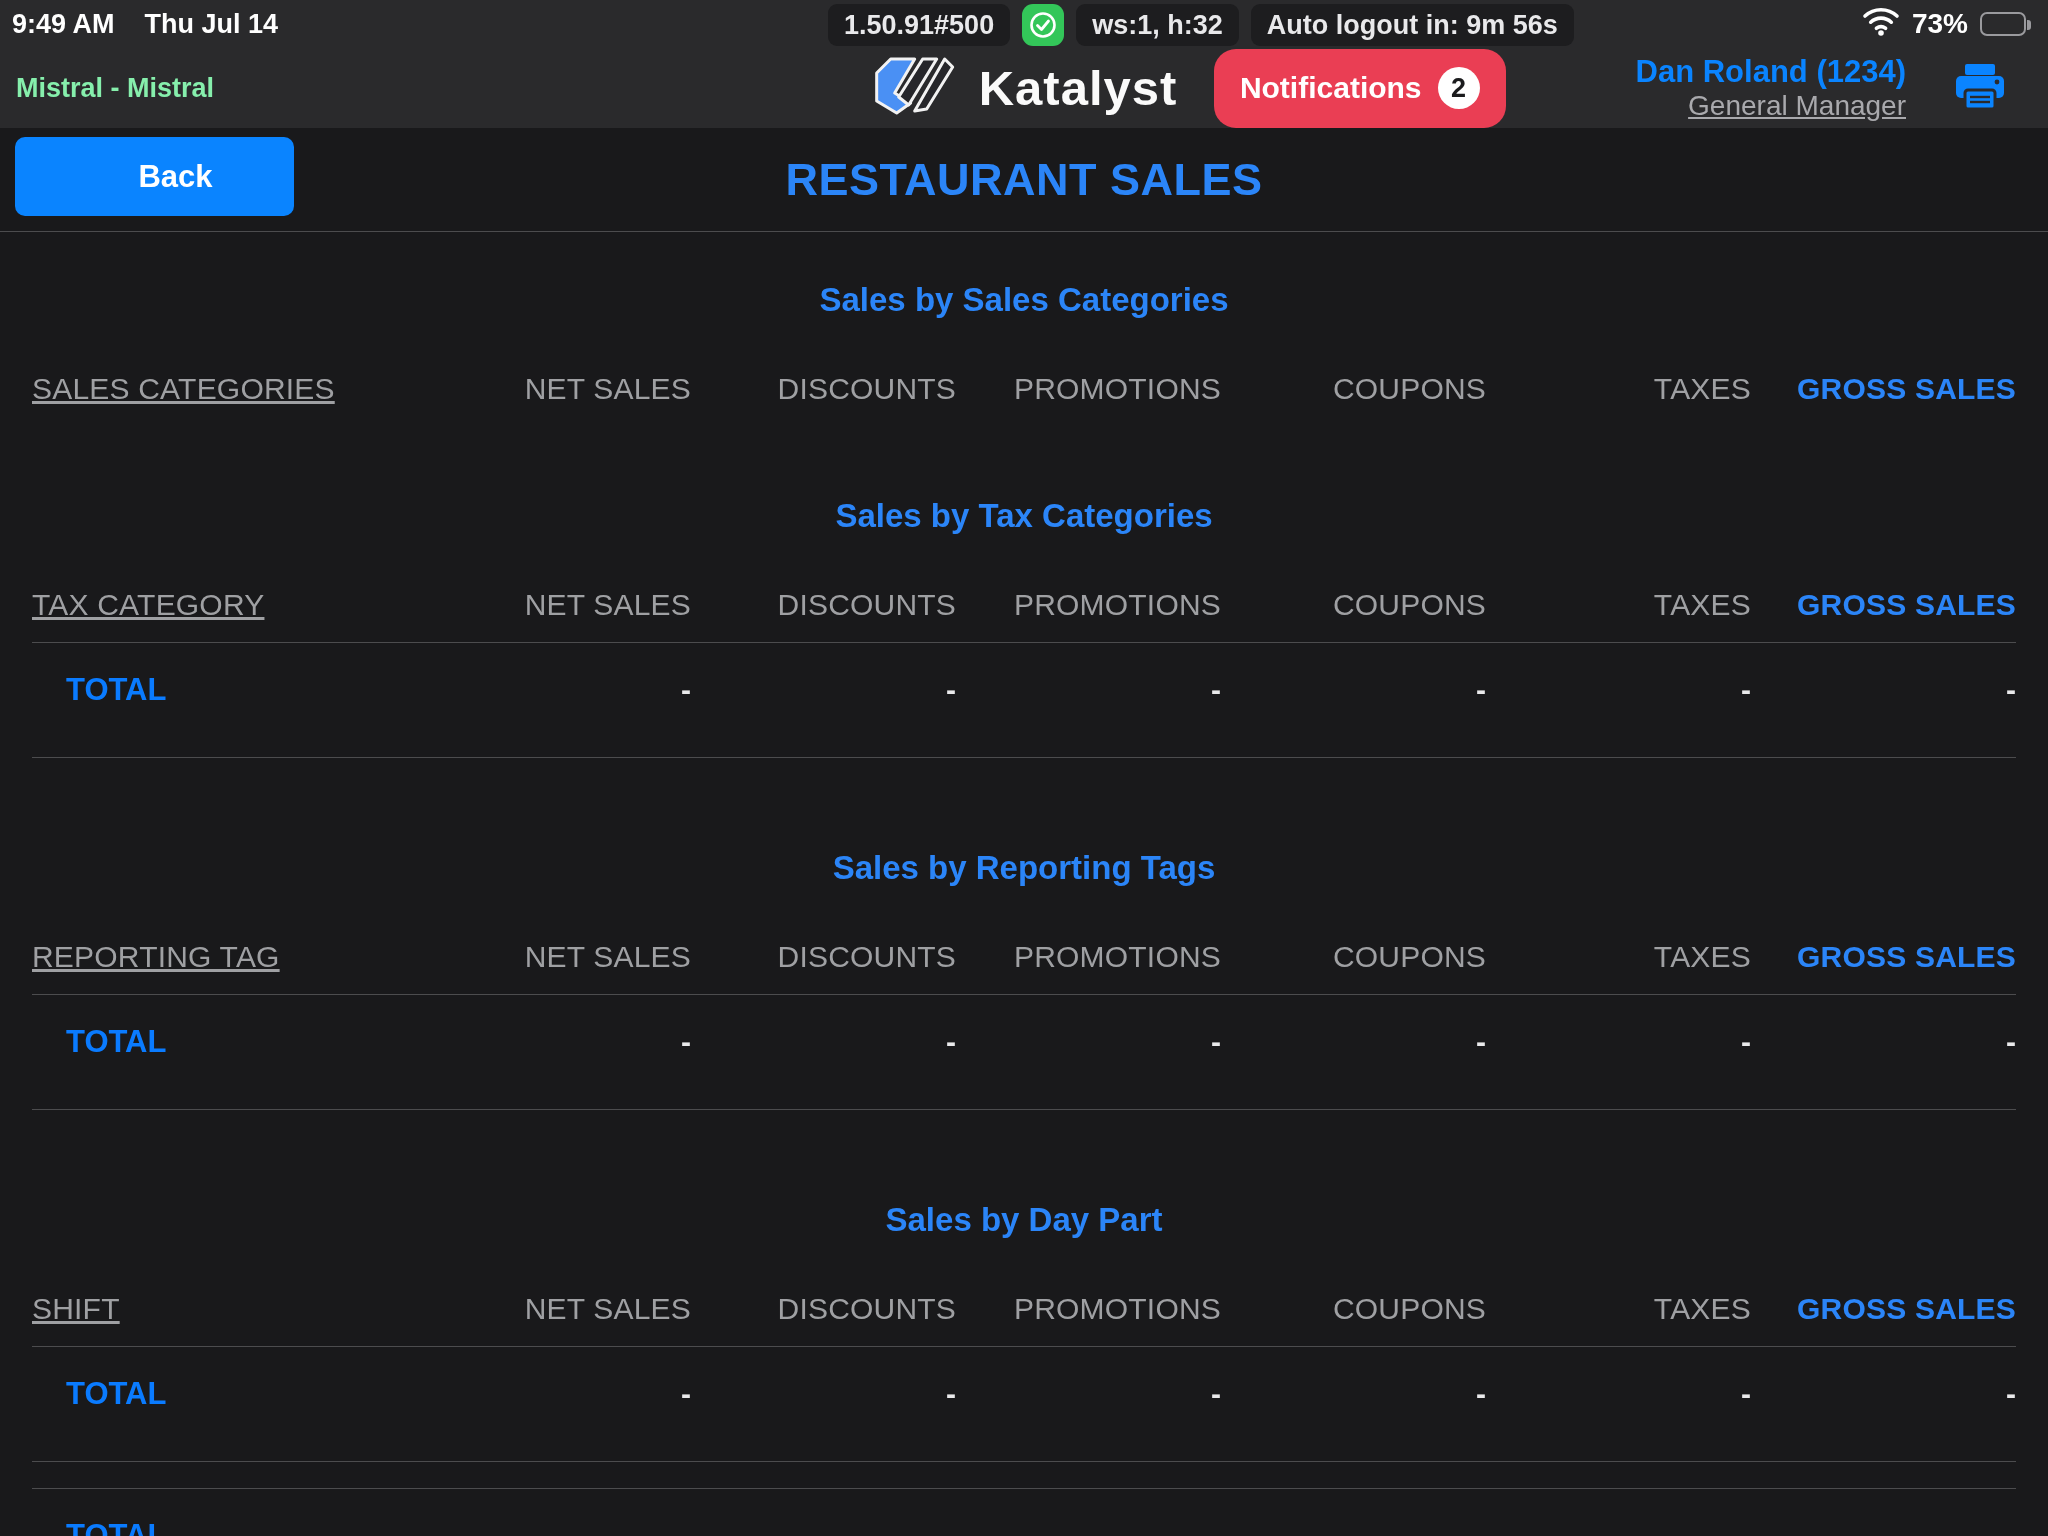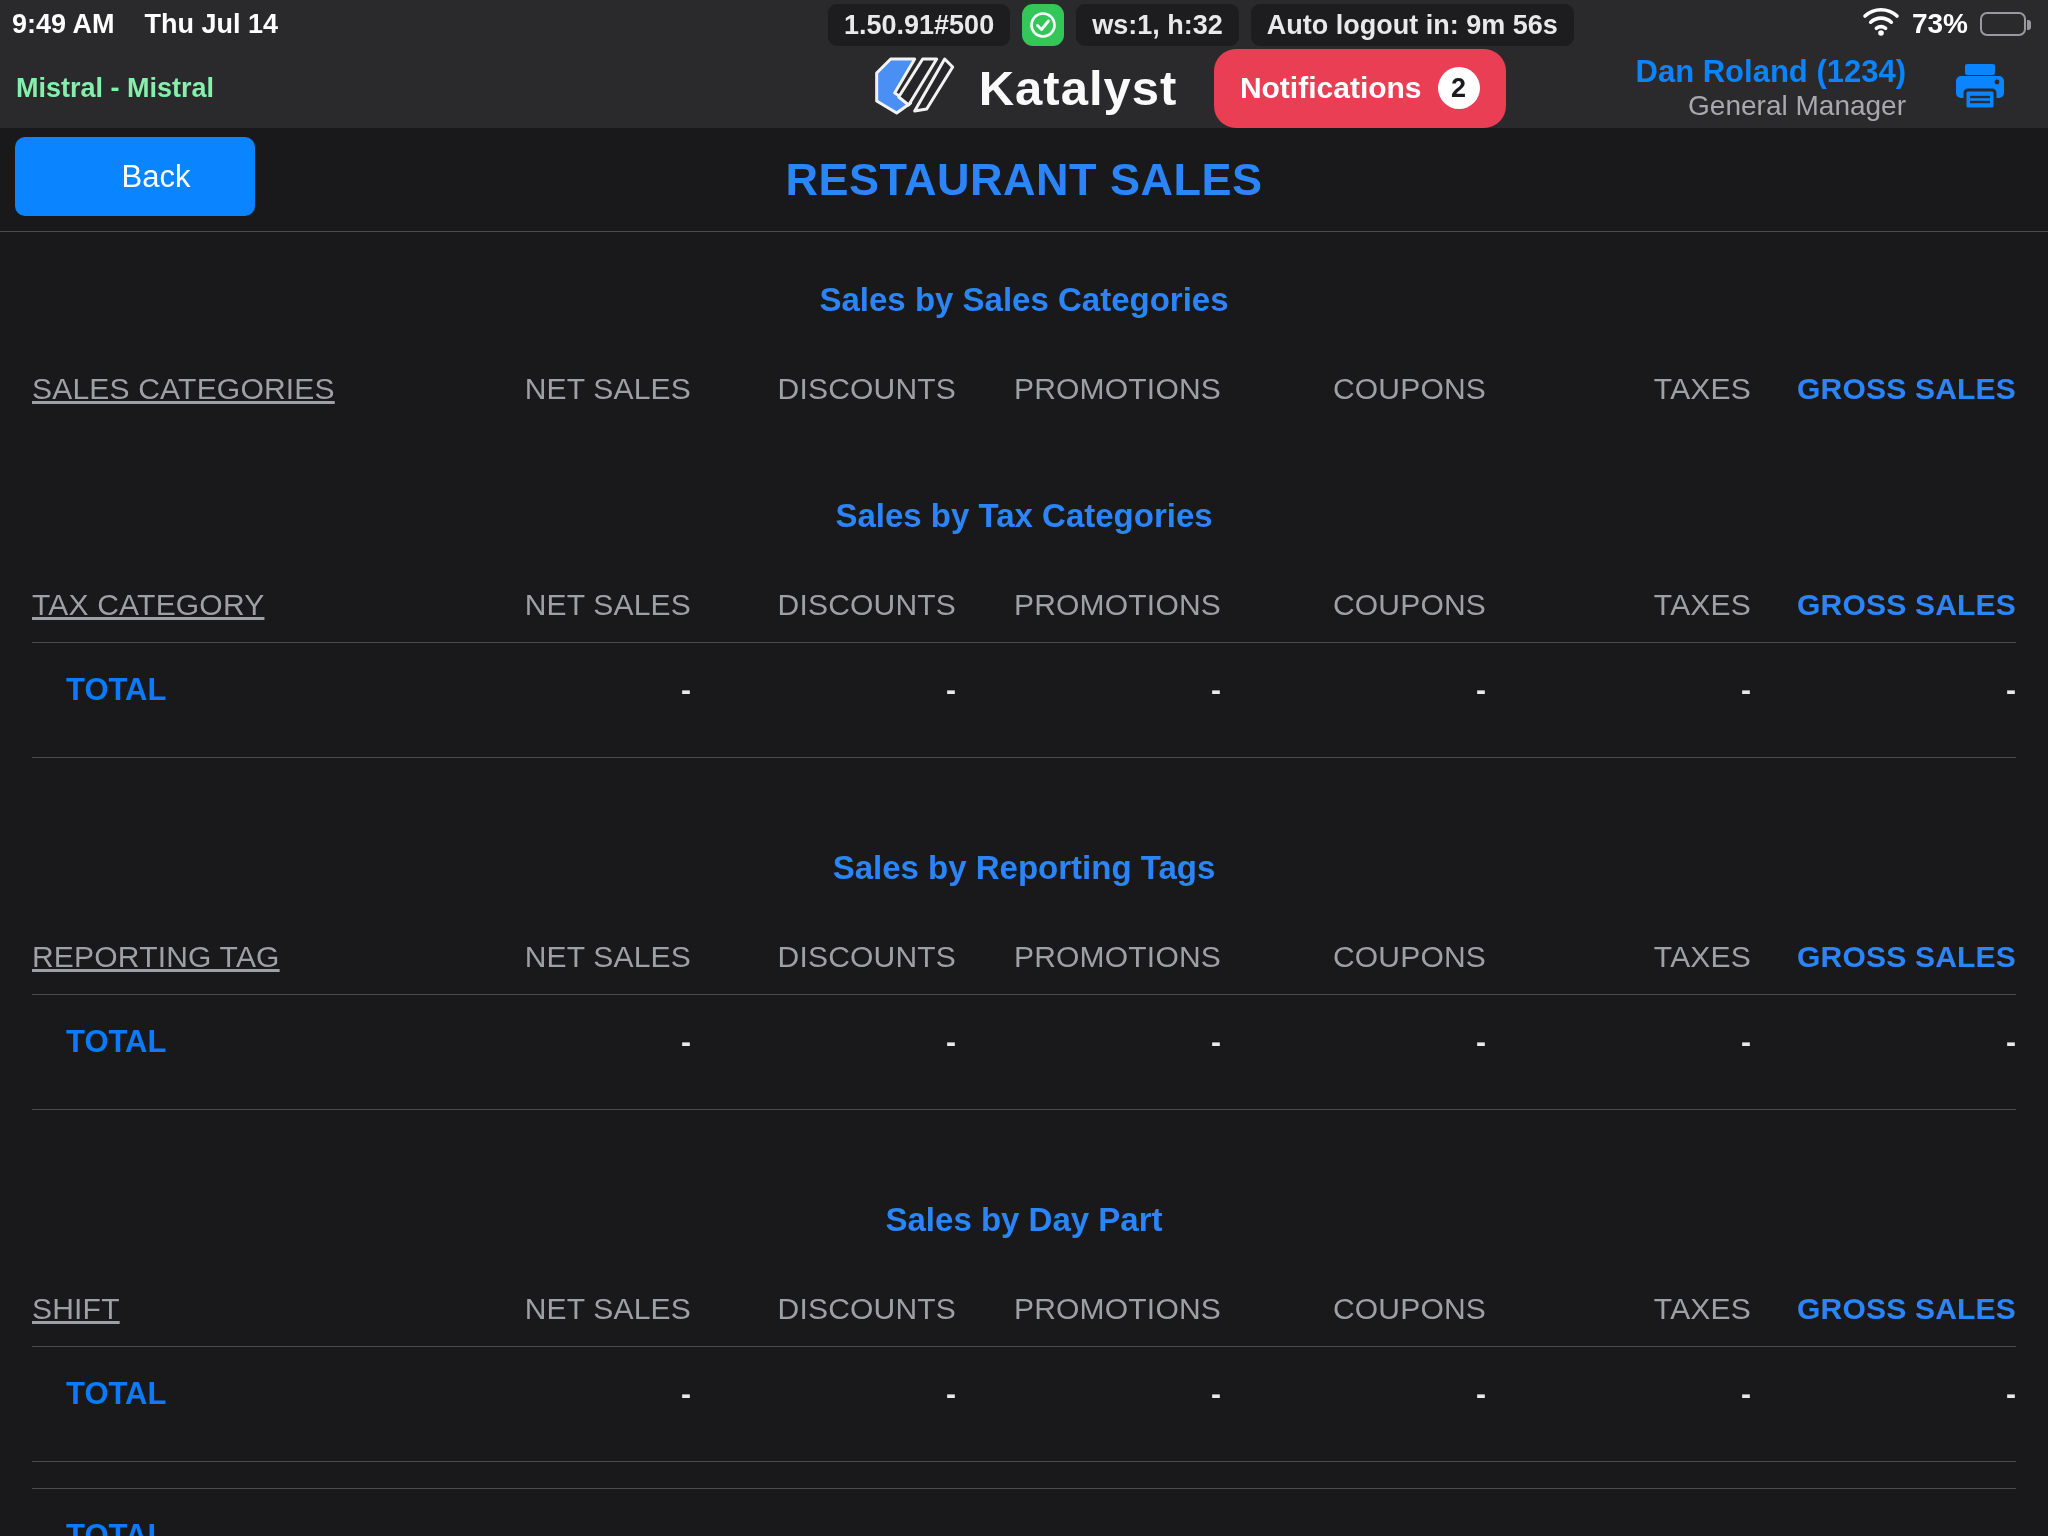--- a/index.html
+++ b/index.html
@@ -22,26 +22,26 @@
 
   .navbar { height:80px; position:relative; display:flex; align-items:center; }
   .store-link { position:absolute; left:16px; color:#86efac; font-size:27px; font-weight:700; text-decoration:none; cursor:pointer; }
   .brand { position:absolute; left:50%; transform:translateX(-50%); display:flex; align-items:center; gap:22px; }
   .brand-name { color:#fafafa; font-size:49px; font-weight:700; letter-spacing:1px; }
   .nav-right { position:absolute; right:42px; display:flex; align-items:center; }
   .notif-btn { background:#ea3e54; border:none; border-radius:22px; height:79px; padding:0 26px; display:flex; align-items:center; gap:16px; color:#ffffff; font-family:inherit; font-size:30px; font-weight:700; cursor:pointer; }
   .notif-badge { background:#ffffff; color:#1b1b1d; width:42px; height:42px; border-radius:50%; display:flex; align-items:center; justify-content:center; font-size:27px; font-weight:700; }
   .user { margin-left:130px; text-align:right; cursor:pointer; }
   .user-name { color:#0a84ff; font-size:31px; font-weight:700; line-height:36px; }
-  .user-role { color:#a9a9ad; font-size:28px; font-weight:400; line-height:32px; }
+  .user-role { color:#a9a9ad; font-size:28px; font-weight:400; line-height:32px;text-decoration:underline; }
   .print-btn { margin-left:48px; background:none; border:none; cursor:pointer; padding:0; display:flex; }
 
   
   .back-row { height:104px; position:relative; border-bottom:1px solid #4c4c4e; flex:0 0 auto; }
-  .back-button { position:absolute; left:15px; top:9px; width:240px; height:79px; background:#0a84ff; color:#ffffff; border:none; border-radius:10px; font-family:inherit; font-size:31px; font-weight:400; cursor:pointer;padding-left:42px; }
+  .back-button { position:absolute; left:15px; top:9px; width:279px; height:79px; background:#0a84ff; color:#ffffff; border:none; border-radius:10px; font-family:inherit; font-size:31px; font-weight:700; cursor:pointer;padding-left:42px; }
   .page-title { position:absolute; inset:0; display:flex; align-items:center; justify-content:center; color:#2b85f8; font-size:45px; font-weight:700; letter-spacing:0.5px; }
 
   
   .content { padding:0 32px; flex:1 1 auto; }
   .section { margin-top:88px; }
   .section.first { margin-top:46px; }
   .sec-heading { text-align:center; color:#2b85f8; font-size:33px; font-weight:700; line-height:44px; }
   .cols, .total-row { display:grid; grid-template-columns:1fr 265px 265px 265px 265px 265px 265px; }
   .cols { margin-top:50px; align-items:baseline; }
   .col { text-align:right; color:#9fa0a3; font-size:30px; font-weight:500; line-height:34px; letter-spacing:0.2px; white-space:nowrap; }

